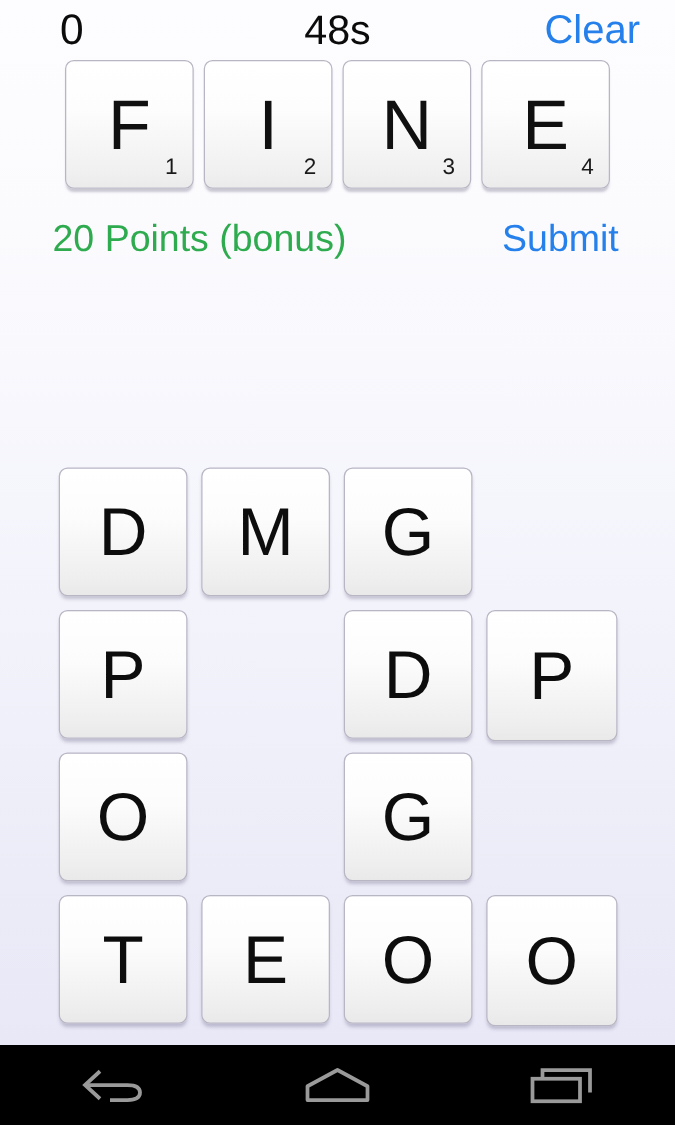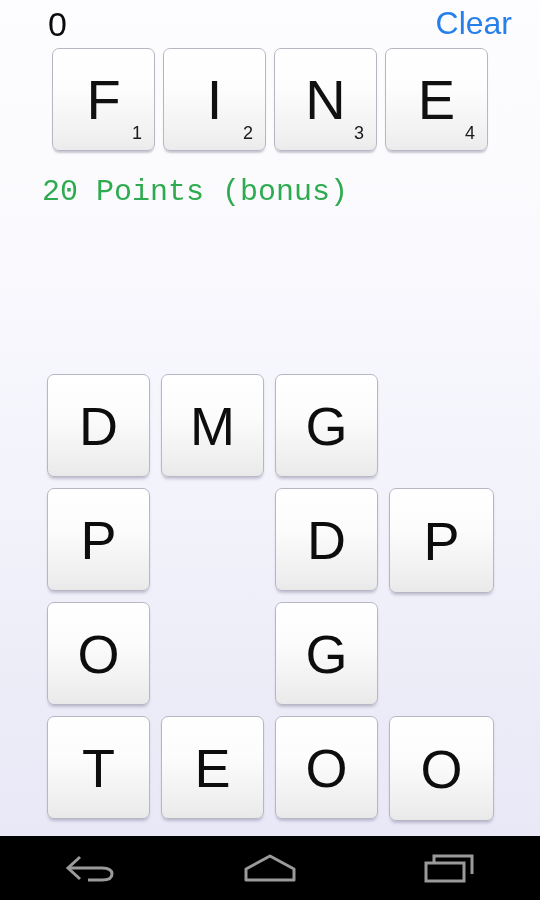--- a/index.html
+++ b/index.html
@@ -105,21 +105,20 @@
     line-height: 18px;
   }
 
   
   .statusrow {
     position: absolute;
     left: 0;
     top: 168px;
     width: 540px;
     height: 56px;
-    font-family: Liberation Mono, monospace;
   }
   .points {
     position: absolute;
     left: 42px;
     top: 4px;
     font-size: 30px;
     color: #2fab4f;
     line-height: 40px;
   }
   .submit-btn {
@@ -215,20 +214,21 @@
   }
   .nav-btn svg { display: block; }
 </style>
 </head>
 <body>
 
 <div id="app">
 
   <div class="topbar">
     <div class="score">0</div>
+    <div class="timer">48s</div>
     <div class="clear-btn">Clear</div>
   </div>
 
   <div class="wordrow">
 
     <div class="word-tile" style="left:52px;">
       <span class="glyph">F</span>
       <span class="sub">1</span>
     </div>
 
@@ -244,20 +244,21 @@
 
     <div class="word-tile" style="left:385px;">
       <span class="glyph">E</span>
       <span class="sub">4</span>
     </div>
 
   </div>
 
   <div class="statusrow">
     <div class="points">20 Points (bonus)</div>
+    <div class="submit-btn">Submit</div>
   </div>
 
   <div class="grid">
 
     <div class="grid-row row0">
       <div class="cell col0">
         <div class="tile">
           <span class="glyph">D</span>
         </div>
       </div>

